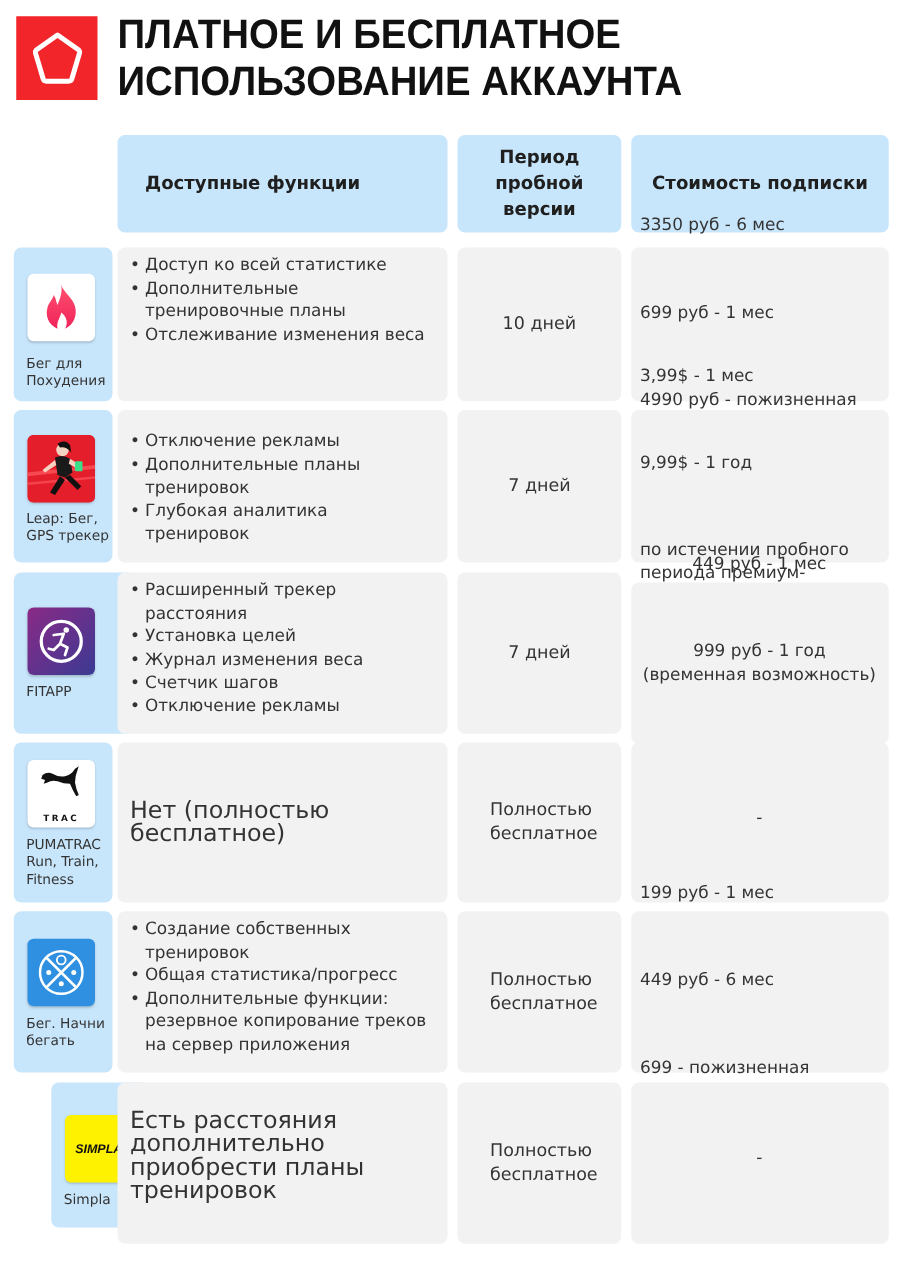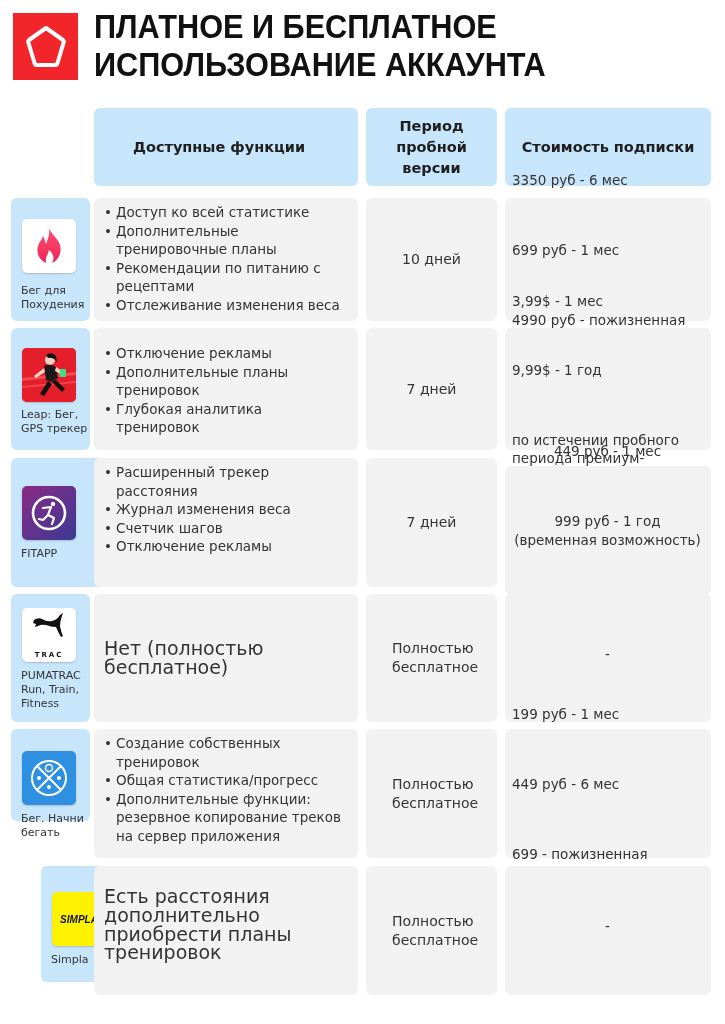--- a/index.html
+++ b/index.html
@@ -4,21 +4,21 @@
 <style>
   * { box-sizing: border-box; margin: 0; padding: 0; }
   html, body { width: 725px; height: 1024px; background: #ffffff; overflow: hidden; }
   body { font-family: "DejaVu Sans", "Liberation Sans", sans-serif; color: #2a2a2a; position: relative; }
 
   .logo { position: absolute; left: 13px; top: 13px; width: 65px; height: 67px; background: #f2262a; display: flex; align-items: center; justify-content: center; }
   .title { position: absolute; left: 94px; top: 8px; font-family: "Liberation Sans", sans-serif; font-weight: bold; font-size: 33px; line-height: 38px; color: #111; letter-spacing: 0px; transform: scaleX(0.93); transform-origin: left top; white-space: nowrap; }
 
   .cell { position: absolute; border-radius: 6px; }
   .hdr { background: #c8e6fb; display: flex; align-items: center; font-weight: bold; font-size: 14.5px; color: #1f1f1f; line-height: 21px; }
-  .hdr.left { padding-left: 39px; }
+  .hdr.left { padding-left: 22px; }
   .hdr.center { justify-content: center; text-align: center; }
 
   .app { background: #c8e6fb; }
   .gray { background: #f2f2f2; }
 
   .app-icon { position: absolute; left: 11px; width: 54px; height: 54px; border-radius: 5px; box-shadow: 0 1px 2px rgba(0,0,0,0.18); display: flex; align-items: center; justify-content: center; overflow: hidden; }
   .app-name { position: absolute; left: 10px; font-size: 11px; font-weight: normal; color: #333; line-height: 14px; }
 
   .features { padding: 5px 10px 0 10px; font-size: 13.5px; line-height: 18.6px; color: #333; }
   .features ul { list-style: none; }
@@ -73,21 +73,20 @@
   </div>
   <div class="app-name" style="top:86px;">
     <div>Бег для</div>
     <div>Похудения</div>
   </div>
 </div>
 <div class="cell gray features" style="left:94px; top:198px; width:264px; height:123px;">
   <ul>
     <li>Доступ ко всей статистике</li>
     <li>Дополнительные тренировочные планы</li>
-    <li>Рекомендации по питанию с рецептами</li>
     <li>Отслеживание изменения веса</li>
   </ul>
 </div>
 <div class="cell gray trial" style="left:366px; top:198px; width:131px; height:123px;">
   <span>10 дней</span>
 </div>
 <div class="cell gray price" style="left:505px; top:198px; width:206px; height:123px;">
   <div class="p">3350 руб - 6 мес</div>
   <div class="p">699 руб - 1 мес</div>
   <div class="p">4990 руб - пожизненная подписка</div>
@@ -138,20 +137,21 @@
       <path d="M14 15 L22 14 L19 22 L25 25 L23 31 M19 22 L14 27 L10 26" fill="none" stroke="#fff" stroke-width="2.2" stroke-linecap="round" stroke-linejoin="round"></path>
     </svg>
   </div>
   <div class="app-name" style="top:89px;">
     <div>FITAPP</div>
   </div>
 </div>
 <div class="cell gray features" style="left:94px; top:458px; width:264px; height:129px;">
   <ul>
     <li>Расширенный трекер расстояния</li>
+    <li>Установка целей</li>
     <li>Журнал изменения веса</li>
     <li>Счетчик шагов</li>
     <li>Отключение рекламы</li>
   </ul>
 </div>
 <div class="cell gray trial" style="left:366px; top:458px; width:131px; height:129px;">
   <span>7 дней</span>
 </div>
 <div class="cell gray price" style="left:505px; top:466px; width:206px; height:129px;text-align:center;">
   <div class="p">449 руб - 1 мес</div>
@@ -178,21 +178,21 @@
 <div class="cell gray trial" style="left:366px; top:594px; width:131px; height:128px; justify-content:flex-start; padding-left:26px; text-align:left;">
   <div>
     <div>Полностью</div>
     <div>бесплатное</div>
   </div>
 </div>
 <div class="cell gray price dash" style="left:505px; top:594px; width:206px; height:128px; padding-bottom:8px;">
   <span>-</span>
 </div>
 
-<div class="cell app" style="left:11px; top:729px; width:79px; height:92px;">
+<div class="cell app" style="left:11px; top:729px; width:79px; height:129px;">
   <div class="app-icon" style="top:22px; background:#2f8fe0;">
     <svg width="44" height="44" viewBox="0 0 44 44">
       <circle cx="22" cy="22" r="17" fill="none" stroke="#fff" stroke-width="2"></circle>
       <line x1="10" y1="10" x2="34" y2="34" stroke="#fff" stroke-width="2"></line>
       <line x1="34" y1="10" x2="10" y2="34" stroke="#fff" stroke-width="2"></line>
       <circle cx="22" cy="12" r="3.5" fill="none" stroke="#fff" stroke-width="1.5"></circle>
       <circle cx="12" cy="22" r="2" fill="#fff"></circle>
       <circle cx="32" cy="22" r="2" fill="#fff"></circle>
       <circle cx="22" cy="31" r="2" fill="#fff"></circle>
     </svg>

